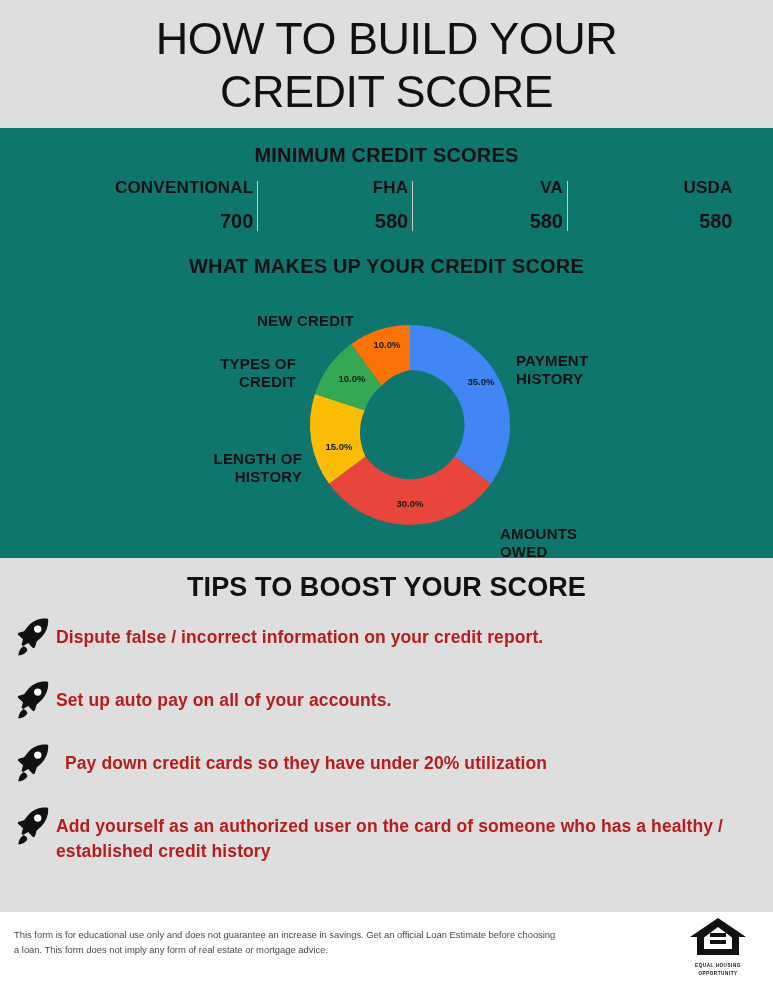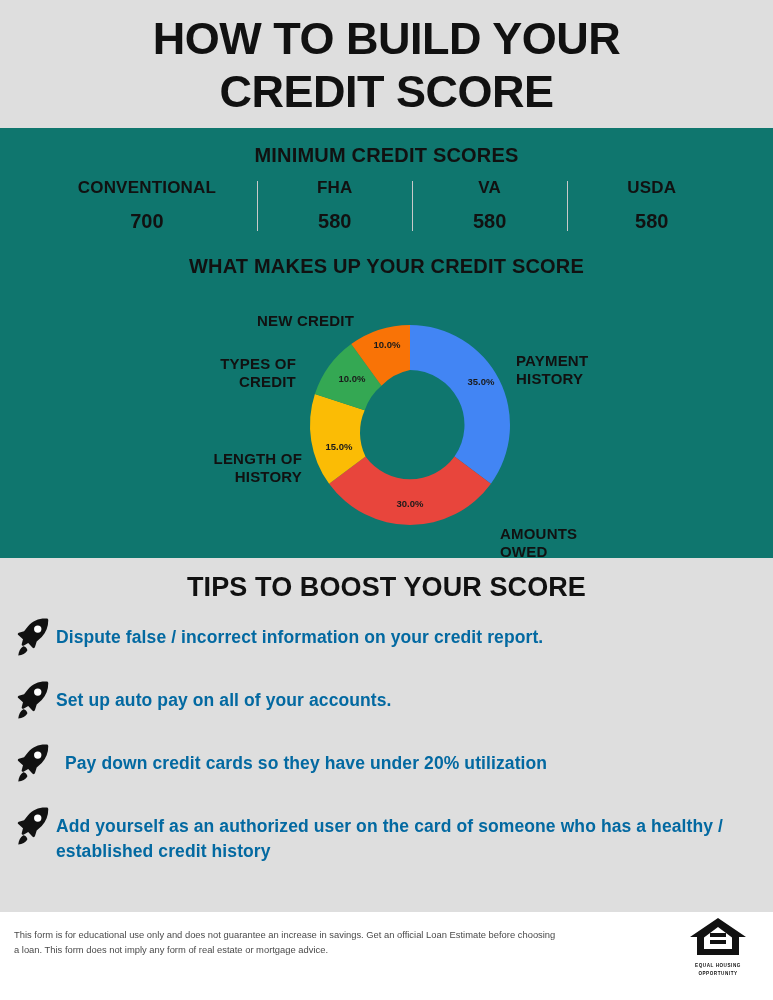--- a/index.html
+++ b/index.html
@@ -22,21 +22,21 @@
     height: 128px;
     display: flex;
     flex-direction: column;
     align-items: center;
     justify-content: center;
     padding-top: 4px;
     box-sizing: border-box;
   }
   .header-line {
     font-size: 45px;
-    font-weight: 700;
+    font-weight: 400;
     letter-spacing: -0.5px;
     line-height: 1.17;
     color: #111111;
     text-align: center;
     white-space: nowrap;
   }
 
   
   .mid {
     background: #0f766e;
@@ -56,21 +56,21 @@
 
   
   .scores-table {
     margin: 12px auto 0 auto;
     width: 700px;
     display: flex;
     align-items: stretch;
   }
   .score-col {
     flex: 1 1 0;
-    text-align: center;
+    text-align: right;
     padding: 0 4px;
     position: relative;
   }
   .score-col.conventional { flex: 1.45 1 0; }
   .score-col.usda { flex: 1.1 1 0; }
   .score-col + .score-col::before {
     content: "";
     position: absolute;
     left: 0;
     top: 2px;
@@ -151,21 +151,21 @@
   .rocket {
     flex: 0 0 auto;
     width: 34px;
     height: 40px;
     margin-right: 6px;
     margin-top: -2px;
   }
   .tip-text {
     font-size: 17.5px;
     font-weight: 700;
-    color: #0369a1;
+    color: #b91c1c;
     line-height: 1.42;
     padding-top: 6px;
     letter-spacing: 0.1px;
   }
   .tip-text.indent { padding-left: 9px; }
 
   
   .footer {
     position: relative;
     height: 96px;

